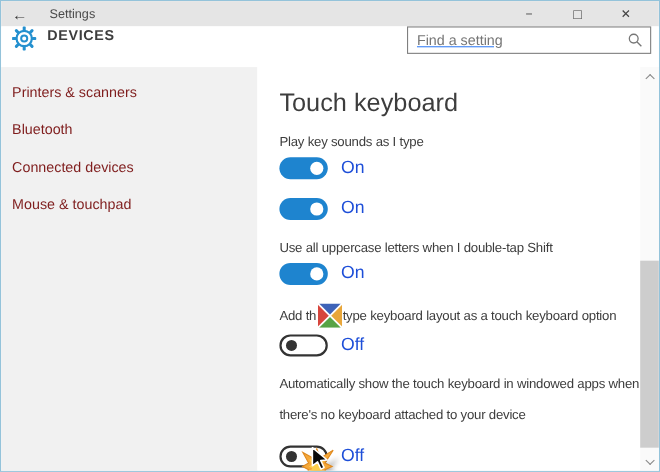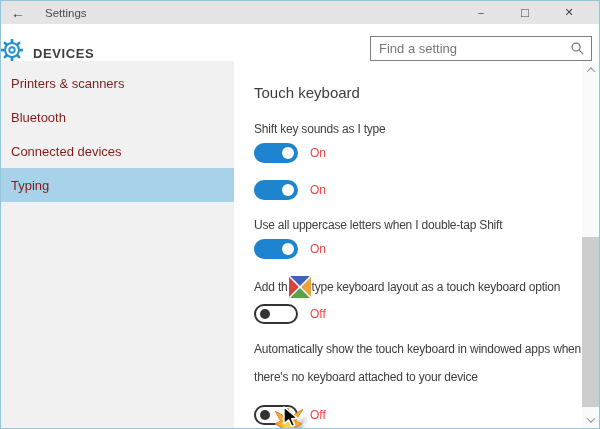--- a/index.html
+++ b/index.html
@@ -13,56 +13,56 @@
   .titlebar {
     height: 23px; background: #e5e5e5; display: flex; align-items: center;
     padding: 0 8px 0 10px; color: #444;
   }
   .back-btn { font-size: 14px; width: 22px; color: #333; cursor: default; }
   .win-title { font-size: 11.5px; margin-left: 12px; color: #4a4a4a; }
   .win-controls { margin-left: auto; display: flex; align-items: center; }
   .win-btn { width: 44px; text-align: center; font-size: 11px; color: #444; }
   .win-btn.max { font-size: 13px; }
   
-  .header { height: 37px; background: #fff; display: flex; align-items: flex-end; }
+  .header { height: 37px; background: #fff; display: flex; align-items: flex-start; padding-left: 10px; }
   .gear { width: 22px; height: 22px; }
   .section-title { font-size: 13px; font-weight: 700; letter-spacing: .6px; color: #3d3d3d; margin-left: 10px; }
   .searchbox {
     margin-left: auto; margin-right: 7px; width: 222px; height: 25px;
     border: 1px solid #7f7f7f; background: #fff; display: flex; align-items: center; padding: 0 7px 0 8px;
   }
   .searchbox input {
     border: none; outline: none; flex: 1; font-size: 13px; color: #3b82f6;
-    font-family: "Liberation Sans", sans-serif; background: transparent;
+    font-family: "Liberation Sans", sans-serif; background: transparent; text-decoration: underline;
   }
   .searchbox input::placeholder { color: #767676; opacity: 1; }
   
   .body { display: flex; height: 367px; }
   .sidebar { width: 233px; background: #f1f1f1; padding-top: 5px; flex: none; }
   .side-item {
     height: 34px; display: flex; align-items: center; padding-left: 10px;
     font-size: 13px; color: #7f1d1d; cursor: default;
   }
   .side-item.selected { background: #a7d2ea; }
   
   .content { flex: 1; background: #fff; padding: 18px 0 0 20px; position: relative; overflow: hidden; }
-  .page-title { font-size: 15px; font-weight: 300; color: #3d3d3d; line-height: 28px; margin-bottom: 14px; }
+  .page-title { font-size: 23px; font-weight: 300; color: #3d3d3d; line-height: 28px; margin-bottom: 14px; }
   .setting-label {
     font-size: 12px; letter-spacing: -0.2px; line-height: 16px; color: #3d3d3d;
     margin-bottom: 6px; white-space: nowrap;
   }
   .setting-label.wrap-line { margin-bottom: 12px; }
   .setting-label.wrap-last { margin-bottom: 20px; }
   .toggle-row { display: flex; align-items: center; height: 20px; margin-bottom: 17px; position: relative; }
   .toggle { width: 44px; height: 20px; border-radius: 10px; position: relative; flex: none; }
   .toggle.on { background: #1e84cf; }
   .toggle.on .knob { position: absolute; right: 4px; top: 4px; width: 12px; height: 12px; border-radius: 50%; background: #fff; }
   .toggle.off { border: 2px solid #333; background: #fff; }
   .toggle.off .knob { position: absolute; left: 4px; top: 3px; width: 10px; height: 10px; border-radius: 50%; background: #333; }
-  .state-label { margin-left: 12px; font-size: 12px; color: #ef4444; }
+  .state-label { margin-left: 12px; font-size: 16px; color: #1d4ed8; }
   .broken-img { display: inline-block; width: 22px; height: 22px; vertical-align: -7px; margin: 0 1px; }
   .click-overlay { position: absolute; left: 8px; top: -9px; width: 58px; height: 58px; pointer-events: none; z-index: 5; }
   
   .scrollbar { width: 17px; flex: none; background: #fafafa; position: relative; }
   .sb-arrow { position: absolute; left: 0; width: 17px; height: 17px; display: flex; align-items: center; justify-content: center; }
   .sb-arrow.up { top: 0; }
   .sb-arrow.down { bottom: 0; }
   .chev { width: 6px; height: 6px; border-left: 1.5px solid #8a8a8a; border-top: 1.5px solid #8a8a8a; }
   .chev.c-up { transform: rotate(45deg) translate(1px,1px); }
   .chev.c-down { transform: rotate(225deg) translate(1px,1px); }
@@ -107,27 +107,27 @@
       </svg>
     </div>
   </div>
 
   <div class="body">
 
     <div class="sidebar">
       <div class="side-item">Printers &amp; scanners</div>
       <div class="side-item">Bluetooth</div>
       <div class="side-item">Connected devices</div>
-      <div class="side-item selected">Typing</div>
+      <div class="side-item">Mouse &amp; touchpad</div>
     </div>
 
     <div class="content">
       <div class="page-title">Touch keyboard</div>
 
-      <div class="setting-label">Shift key sounds as I type</div>
+      <div class="setting-label">Play key sounds as I type</div>
       <div class="toggle-row">
         <div class="toggle on">
             <div class="knob"></div>
           </div>
         <div class="state-label">On</div>
       </div>
 
       <div class="toggle-row">
         <div class="toggle on">
             <div class="knob"></div>

